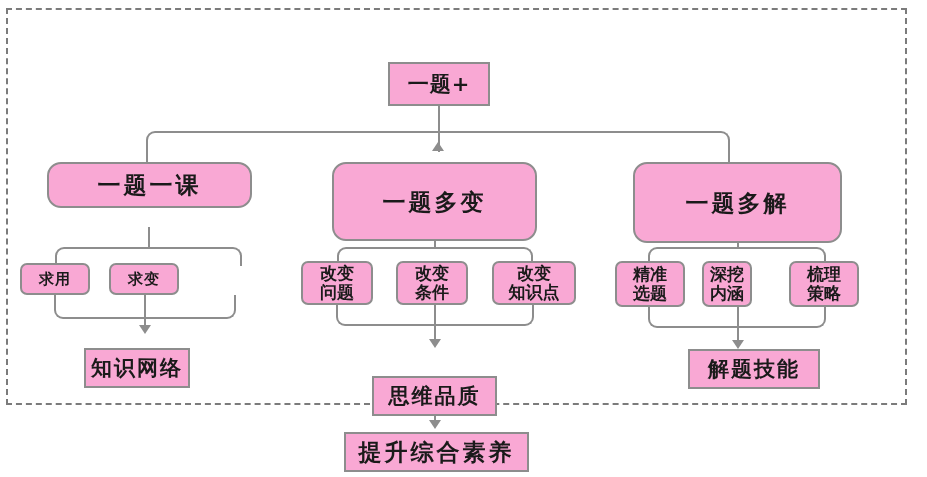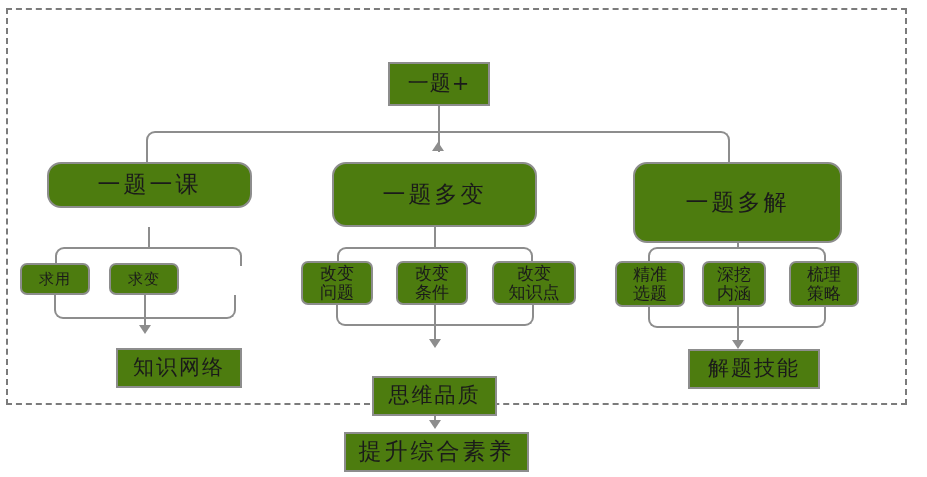--- a/index.html
+++ b/index.html
@@ -30,26 +30,27 @@
     background: transparent;
   }
   
   .node {
     position: absolute;
     box-sizing: border-box;
     display: flex;
     align-items: center;
     justify-content: center;
     text-align: center;
-    background: #4d7c0f;
+    background: #f9a8d4;
     color: #1a1a1a;
     font-family: "DejaVu Serif", "Liberation Serif", serif;
     line-height: 1.12;
     white-space: pre-line;
     z-index: 5;
+    font-weight: bold;
   }
   
   .node.sq {
     border: 2px solid #8d8d8d;
     border-radius: 0;
   }
   
   .node.round-lg {
     border: 2px solid #8d8d8d;
     border-radius: 14px;
@@ -137,23 +138,23 @@
   <div class="conn v" style="left:148px; top:227px; height:21px;"></div>
   <div class="elbow bus-down" style="left:55px; top:247px; width:187px; height:19px;"></div>
 
   <div class="node round-sm leaf1" style="left:20px; top:263px; width:70px; height:32px;">求用</div>
   <div class="node round-sm leaf1" style="left:109px; top:263px; width:70px; height:32px;">求变</div>
 
   <div class="elbow bus-up" style="left:54px; top:295px; width:182px; height:24px;"></div>
   <div class="conn v" style="left:144px; top:295px; height:32px;"></div>
   <div class="arrow-down" style="left:139px; top:325px;"></div>
 
-  <div class="node sq result" style="left:84px; top:348px; width:126px; height:40px;margin-left:32px;">知识网络</div>
+  <div class="node sq result" style="left:84px; top:348px; width:106px; height:40px;">知识网络</div>
 
-  <div class="node round-lg category" style="left:332px; top:162px; width:205px; height:65px;">一题多变</div>
+  <div class="node round-lg category" style="left:332px; top:162px; width:205px; height:79px;">一题多变</div>
 
   <div class="conn v" style="left:434px; top:227px; height:21px;"></div>
   <div class="elbow bus-down" style="left:337px; top:247px; width:196px; height:16px;"></div>
 
   <div class="node round-sm leaf2" style="left:301px; top:261px; width:72px; height:44px;">改变
 问题</div>
   <div class="node round-sm leaf2" style="left:396px; top:261px; width:72px; height:44px;">改变
 条件</div>
   <div class="node round-sm leaf2" style="left:492px; top:261px; width:84px; height:44px;">改变
 知识点</div>
@@ -164,21 +165,21 @@
 
   <div class="node sq result" style="left:372px; top:348px; width:125px; height:40px;margin-top:28px;">思维品质</div>
 
   <div class="node round-lg category" style="left:633px; top:162px; width:209px; height:81px;">一题多解</div>
 
   <div class="conn v" style="left:737px; top:227px; height:21px;"></div>
   <div class="elbow bus-down" style="left:648px; top:247px; width:178px; height:16px;"></div>
 
   <div class="node round-sm leaf2" style="left:615px; top:261px; width:70px; height:46px;">精准
 选题</div>
-  <div class="node round-sm leaf2" style="left:702px; top:261px; width:64px; height:46px;">深挖
+  <div class="node round-sm leaf2" style="left:702px; top:261px; width:50px; height:46px;">深挖
 内涵</div>
   <div class="node round-sm leaf2" style="left:789px; top:261px; width:70px; height:46px;">梳理
 策略</div>
 
   <div class="elbow bus-up" style="left:648px; top:307px; width:178px; height:21px;"></div>
   <div class="conn v" style="left:737px; top:307px; height:35px;"></div>
   <div class="arrow-down" style="left:732px; top:340px;"></div>
 
   <div class="node sq result" style="left:688px; top:349px; width:132px; height:40px;">解题技能</div>
 

